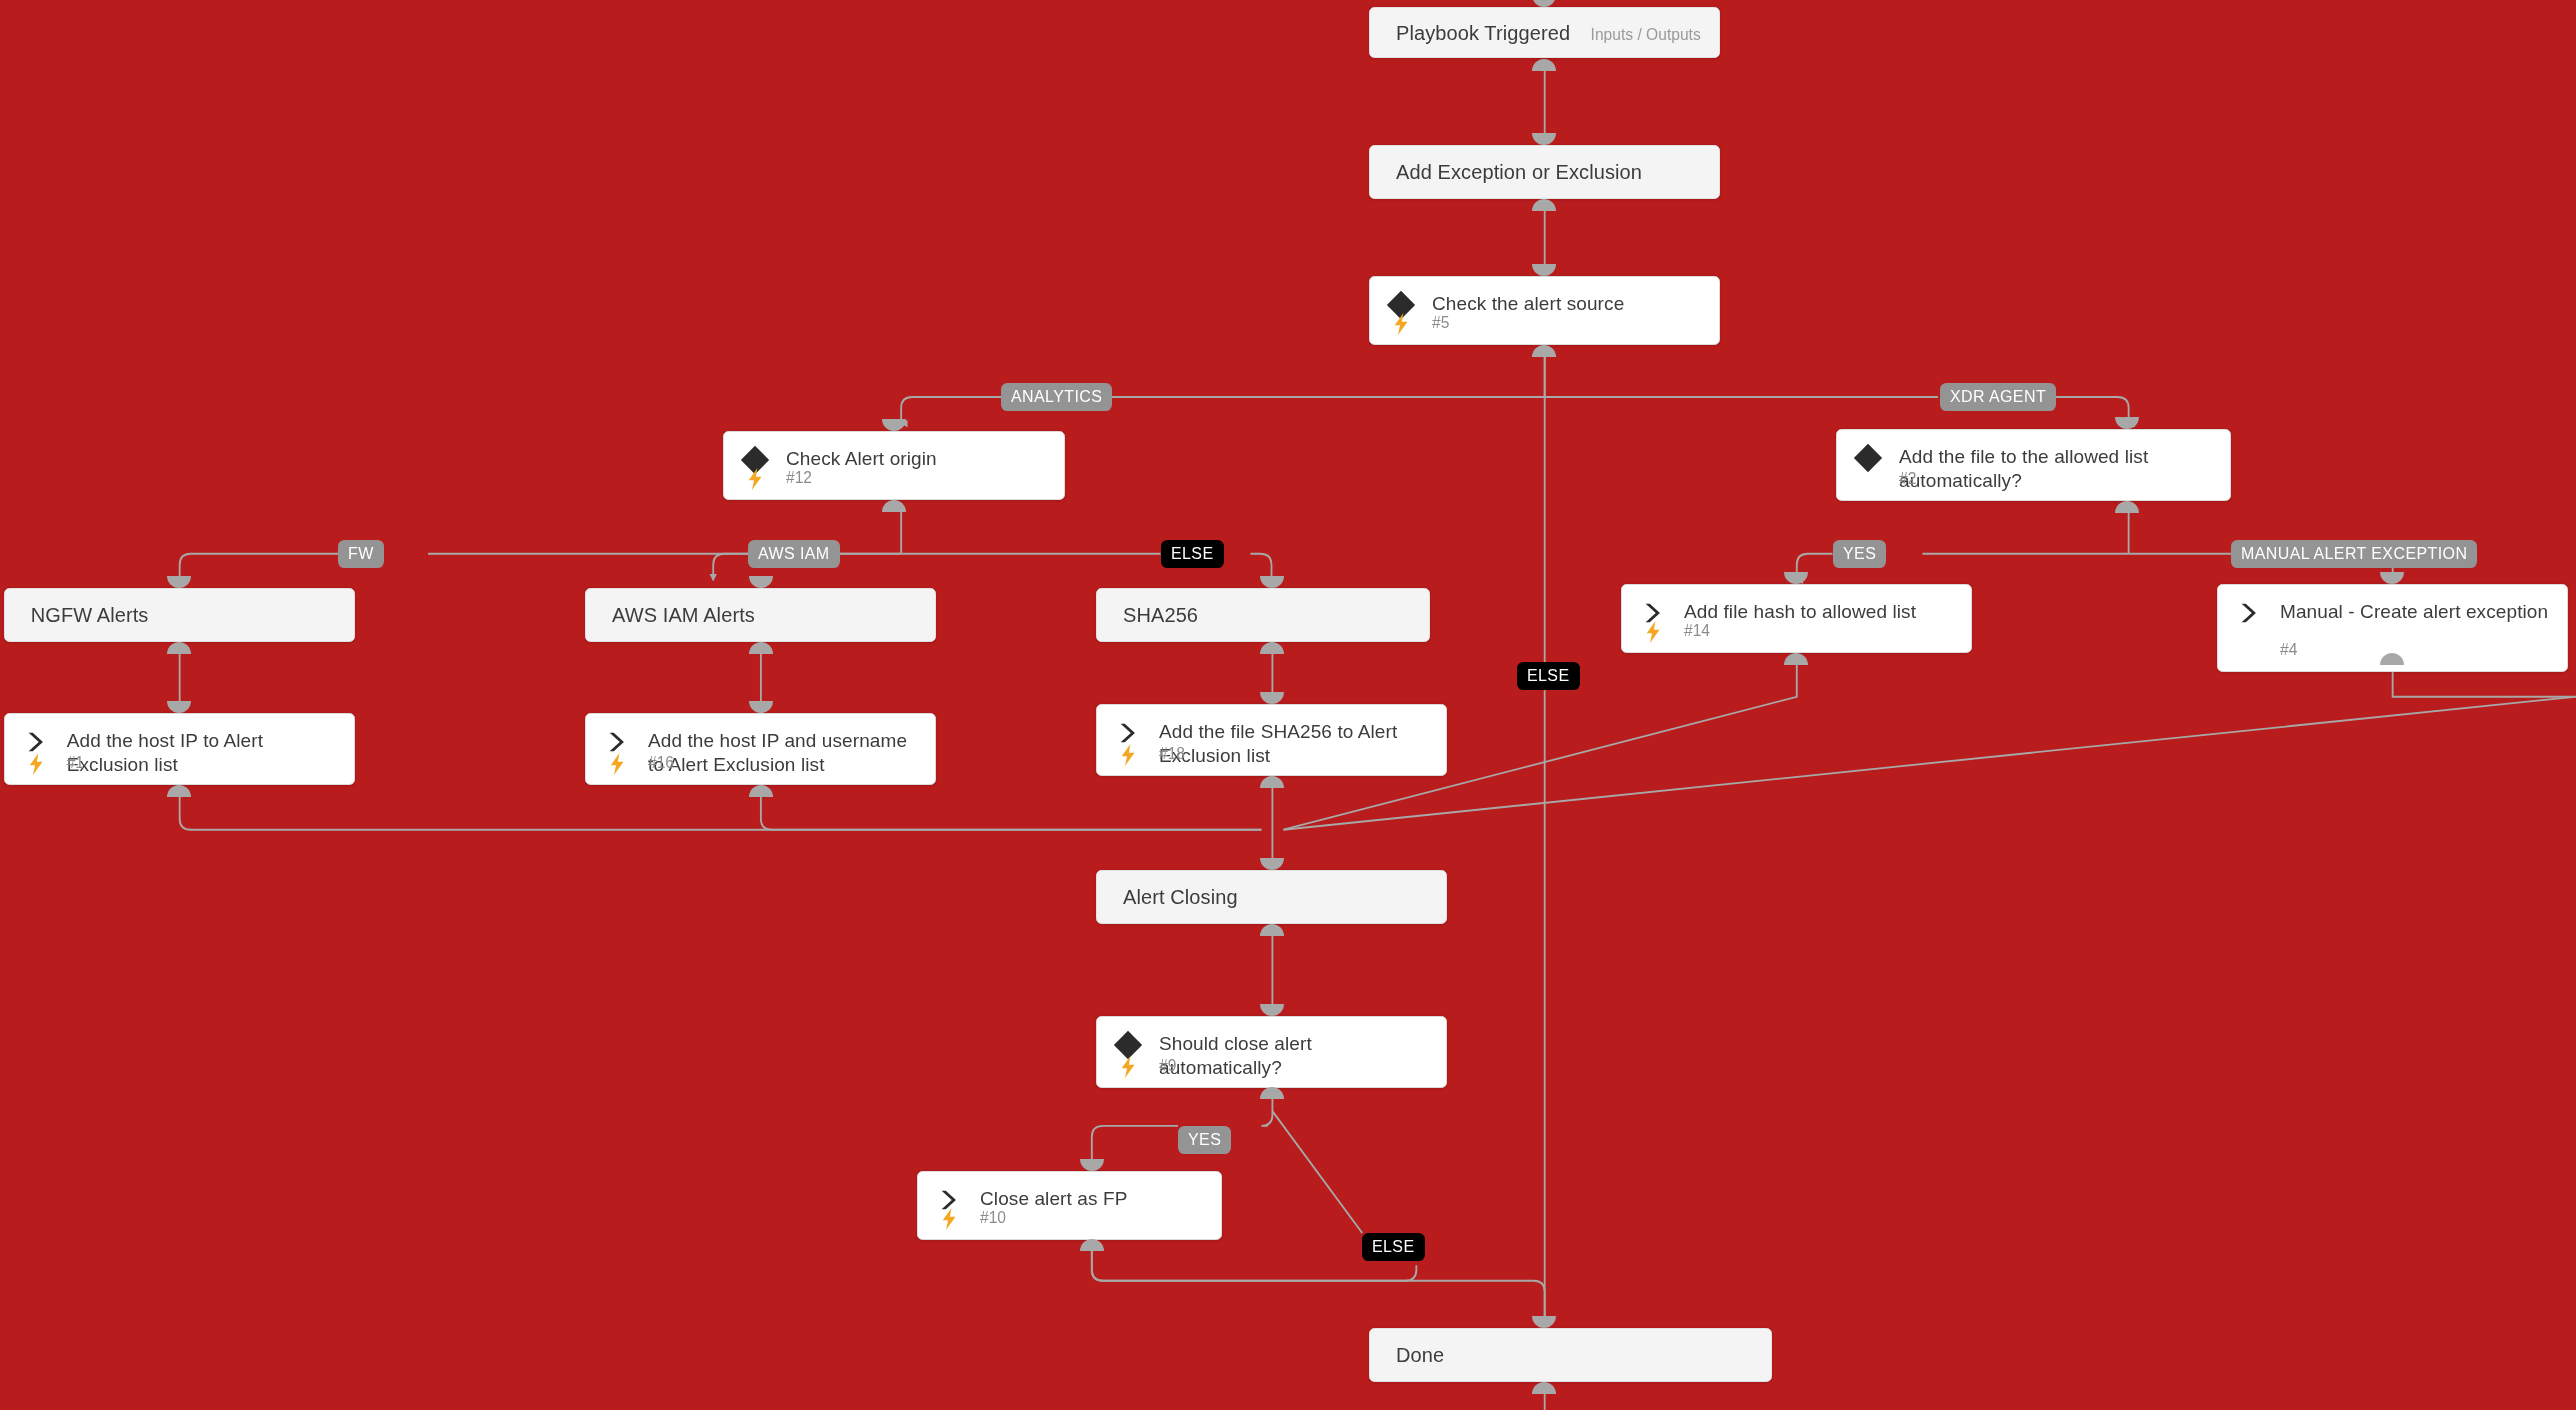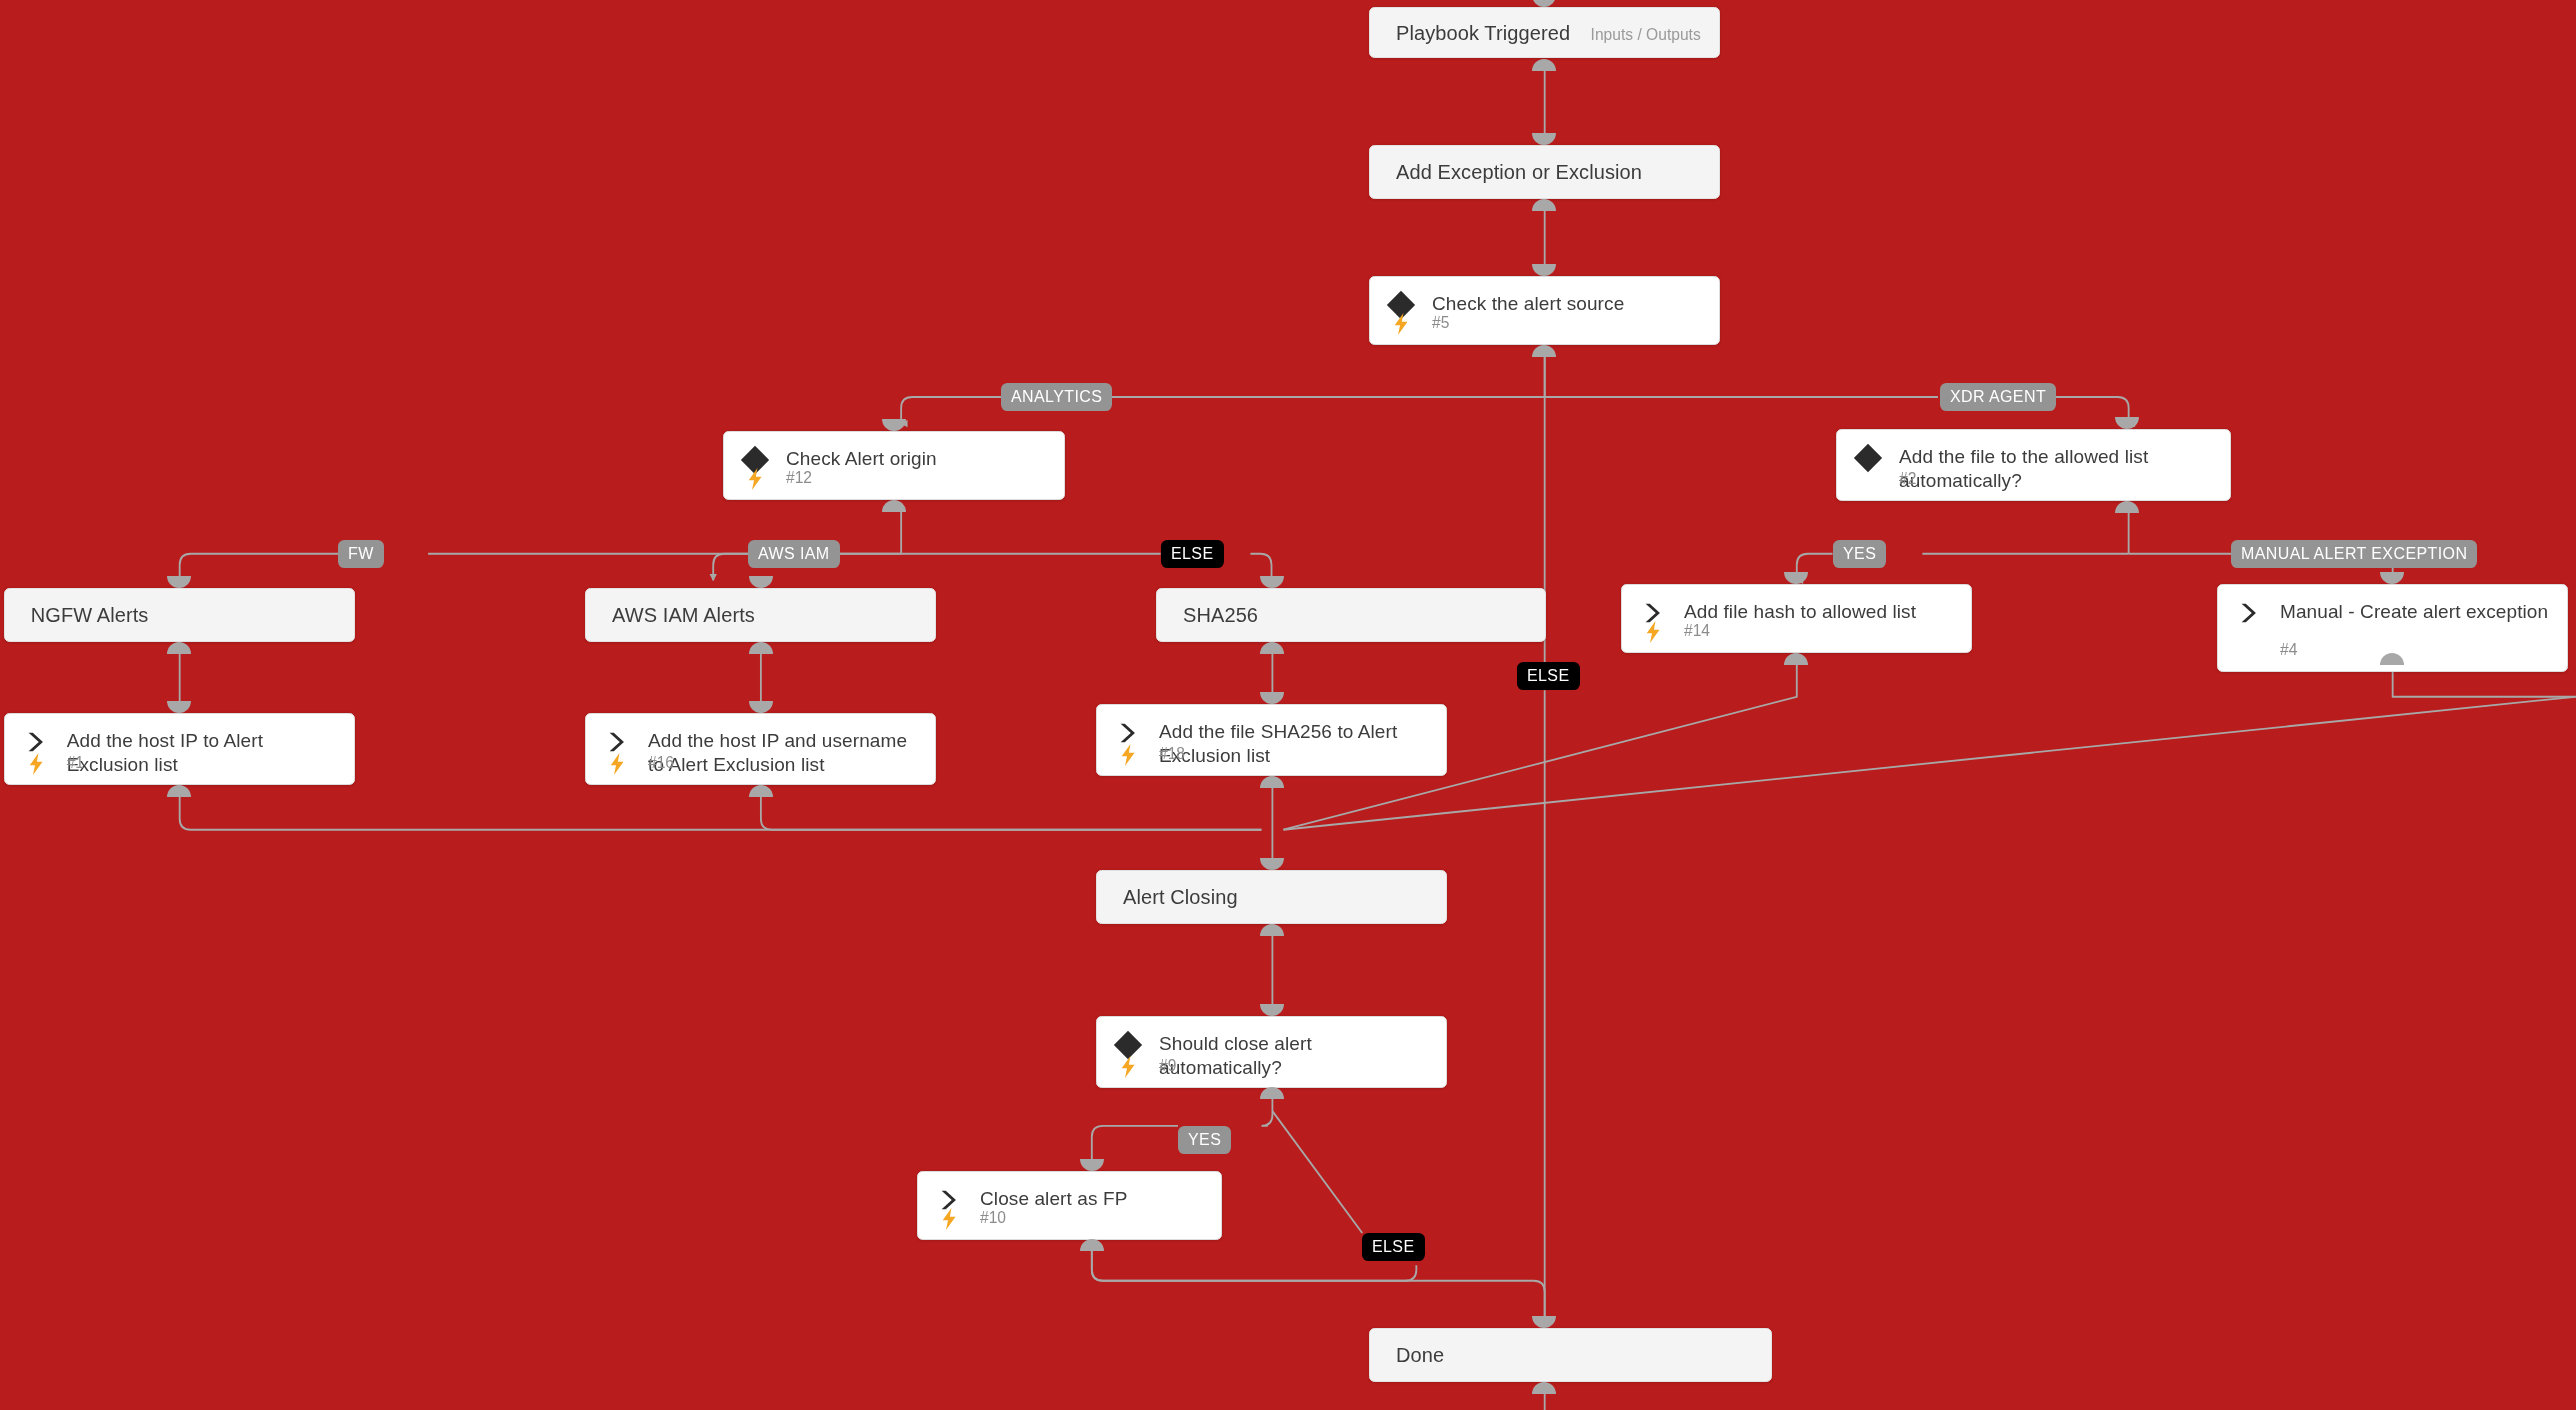--- a/index.html
+++ b/index.html
@@ -211,21 +211,21 @@
       <div class="node section" style="left: 3.7px; top: 588px; width: 351px; height: 54px;">
         <div class="title">NGFW Alerts</div>
       </div>
       <div class="port top" style="left: 167px; top: 576px;"></div>
       <div class="port bot" style="left: 167px; top: 642px;"></div>
       <div class="node section" style="left: 585px; top: 588px; width: 351px; height: 54px;">
         <div class="title">AWS IAM Alerts</div>
       </div>
       <div class="port top" style="left: 749px; top: 576px;"></div>
       <div class="port bot" style="left: 749px; top: 642px;"></div>
-      <div class="node section" style="left: 1156px; top: 588px; width: 390px; height: 54px;">
+      <div class="node section" style="left: 1096px; top: 588px; width: 334px; height: 54px;">
         <div class="title">SHA256</div>
       </div>
       <div class="port top" style="left: 1260px; top: 576px;"></div>
       <div class="port bot" style="left: 1260px; top: 642px;"></div>
       <div class="node" style="left: 1621px; top: 584px; width: 351px; height: 69px;">
         <span class="ic-chevron"><svg viewBox="0 0 26 26" width="24" height="24" aria-hidden="true">
             <path d="M5 3 L16 13 L5 23 L9.5 23 L20.5 13 L9.5 3 Z" fill="#2b2b2b"></path>
           </svg></span>
         <span class="ic-bolt"><svg viewBox="0 0 20 24" width="18.3" height="22" aria-hidden="true">
             <path d="M12.5 0 L3 13.5 L8.8 13.5 L6.5 24 L17 9.5 L10.8 9.5 Z" fill="#f5a623"></path>

